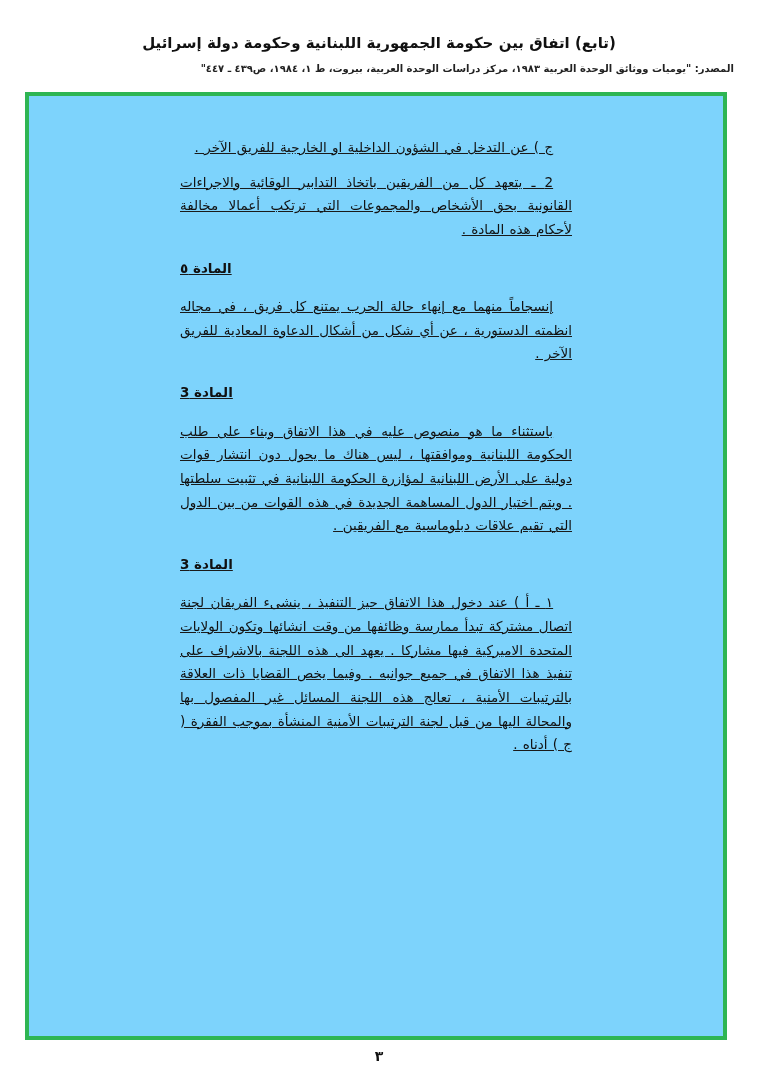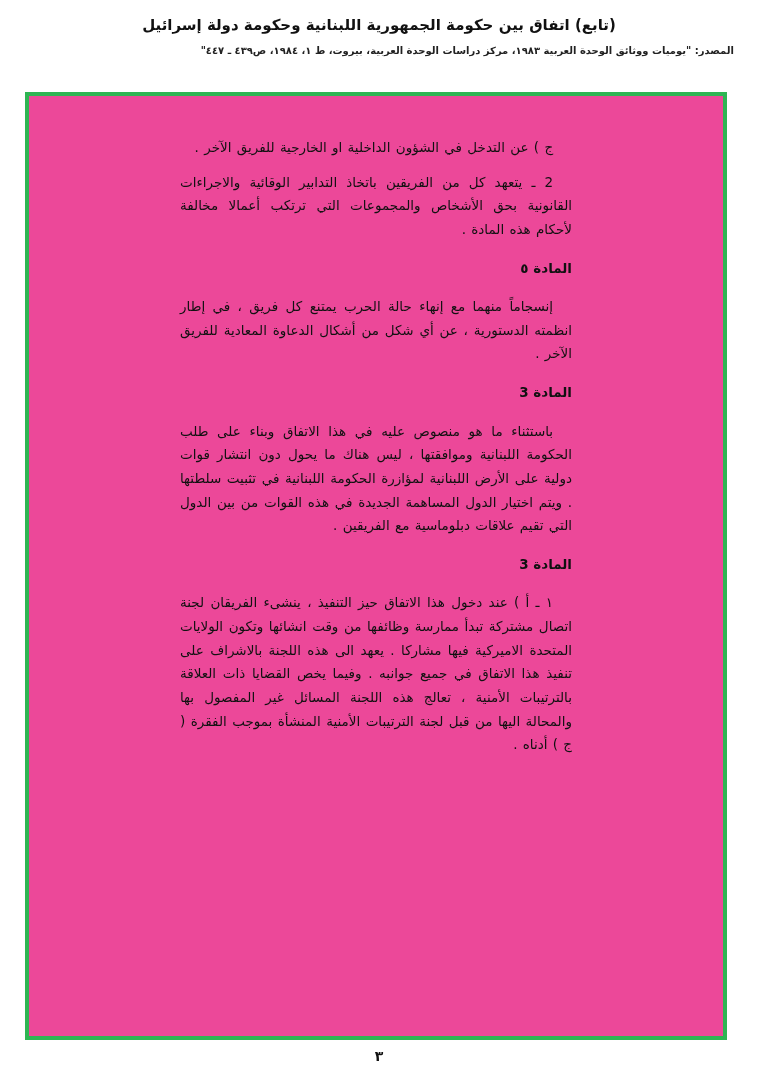--- a/index.html
+++ b/index.html
@@ -10,21 +10,21 @@
   body {
     width: 758px;
     height: 1078px;
     position: relative;
     font-family: "DejaVu Sans", sans-serif;
     color: #1a1a1a;
     overflow: hidden;
   }
   .page-header {
     direction: rtl;
-    padding-top: 16px;
+    padding-top: 34px;
   }
   .doc-title {
     text-align: center;
     font-weight: bold;
     font-size: 15px;
     letter-spacing: 0.2px;
     color: #111;
   }
   .source-line {
     direction: rtl;
@@ -35,39 +35,40 @@
     padding: 10px 24px 0 24px;
     line-height: 1.4;
   }
   .content-frame {
     position: absolute;
     left: 25px;
     top: 92px;
     width: 694px;
     height: 940px;
     border: 4px solid var(--frame-green, #2eb553);
-    background: #ec4899;
+    background: #7dd3fc;
     overflow: hidden;
+    text-decoration: underline;
   }
   .text-column {
     direction: rtl;
     width: 392px;
     margin: 40px auto 0 auto;
     font-size: 13.5px;
     line-height: 1.75;
     color: #111;
   }
   .para {
     text-align: justify;
     text-indent: 1.4em;
     margin: 11px 0;
     word-spacing: 1px;
   }
   .article-heading {
-    text-align: right;
+    text-align: left;
     font-weight: bold;
     font-size: 13.5px;
     margin: 15px 0;
   }
   .page-number {
     position: absolute;
     left: 0;
     right: 0;
     bottom: 14px;
     text-align: center;
@@ -82,21 +83,21 @@
 <div class="page-header">
   <div class="doc-title">(تابع) اتفاق بين حكومة الجمهورية اللبنانية وحكومة دولة إسرائيل</div>
   <div class="source-line">المصدر:  "يوميات ووثائق الوحدة العربية ١٩٨٣، مركز دراسات الوحدة العربية، بيروت، ط ١، ١٩٨٤، ص٤٣٩ ـ ٤٤٧"</div>
 </div>
 
 <div class="content-frame">
   <div class="text-column">
     <p class="para">ج ) عن التدخل في الشؤون الداخلية او الخارجية للفريق الآخر .</p>
     <p class="para">2 ـ يتعهد كل من الفريقين باتخاذ التدابير الوقائية والاجراءات القانونية بحق الأشخاص والمجموعات التي ترتكب أعمالا مخالفة لأحكام هذه المادة .</p>
     <h3 class="article-heading">المادة ٥</h3>
-    <p class="para">إنسجاماً منهما مع إنهاء حالة الحرب يمتنع كل فريق ، في إطار انظمته الدستورية ، عن أي شكل من أشكال الدعاوة المعادية للفريق الآخر .</p>
+    <p class="para">إنسجاماً منهما مع إنهاء حالة الحرب يمتنع كل فريق ، في مجاله انظمته الدستورية ، عن أي شكل من أشكال الدعاوة المعادية للفريق الآخر .</p>
     <h3 class="article-heading">المادة 3</h3>
     <p class="para">باستثناء ما هو منصوص عليه في هذا الاتفاق وبناء على طلب الحكومة اللبنانية وموافقتها ، ليس هناك ما يحول دون انتشار قوات دولية على الأرض اللبنانية لمؤازرة الحكومة اللبنانية في تثبيت سلطتها . ويتم اختيار الدول المساهمة الجديدة في هذه القوات من بين الدول التي تقيم علاقات دبلوماسية مع الفريقين .</p>
     <h3 class="article-heading">المادة 3</h3>
     <p class="para">١ ـ أ ) عند دخول هذا الاتفاق حيز التنفيذ ، ينشىء الفريقان لجنة اتصال مشتركة تبدأ ممارسة وظائفها من وقت انشائها وتكون الولايات المتحدة الاميركية فيها مشاركا . يعهد الى هذه اللجنة بالاشراف على تنفيذ هذا الاتفاق في جميع جوانبه . وفيما يخص القضايا ذات العلاقة بالترتيبات الأمنية ، تعالج هذه اللجنة المسائل غير المفصول بها والمحالة اليها من قبل لجنة الترتيبات الأمنية المنشأة بموجب الفقرة ( ج ) أدناه .</p>
   </div>
 </div>
 
 <div class="page-number">٣</div>
 
 </body></html>

